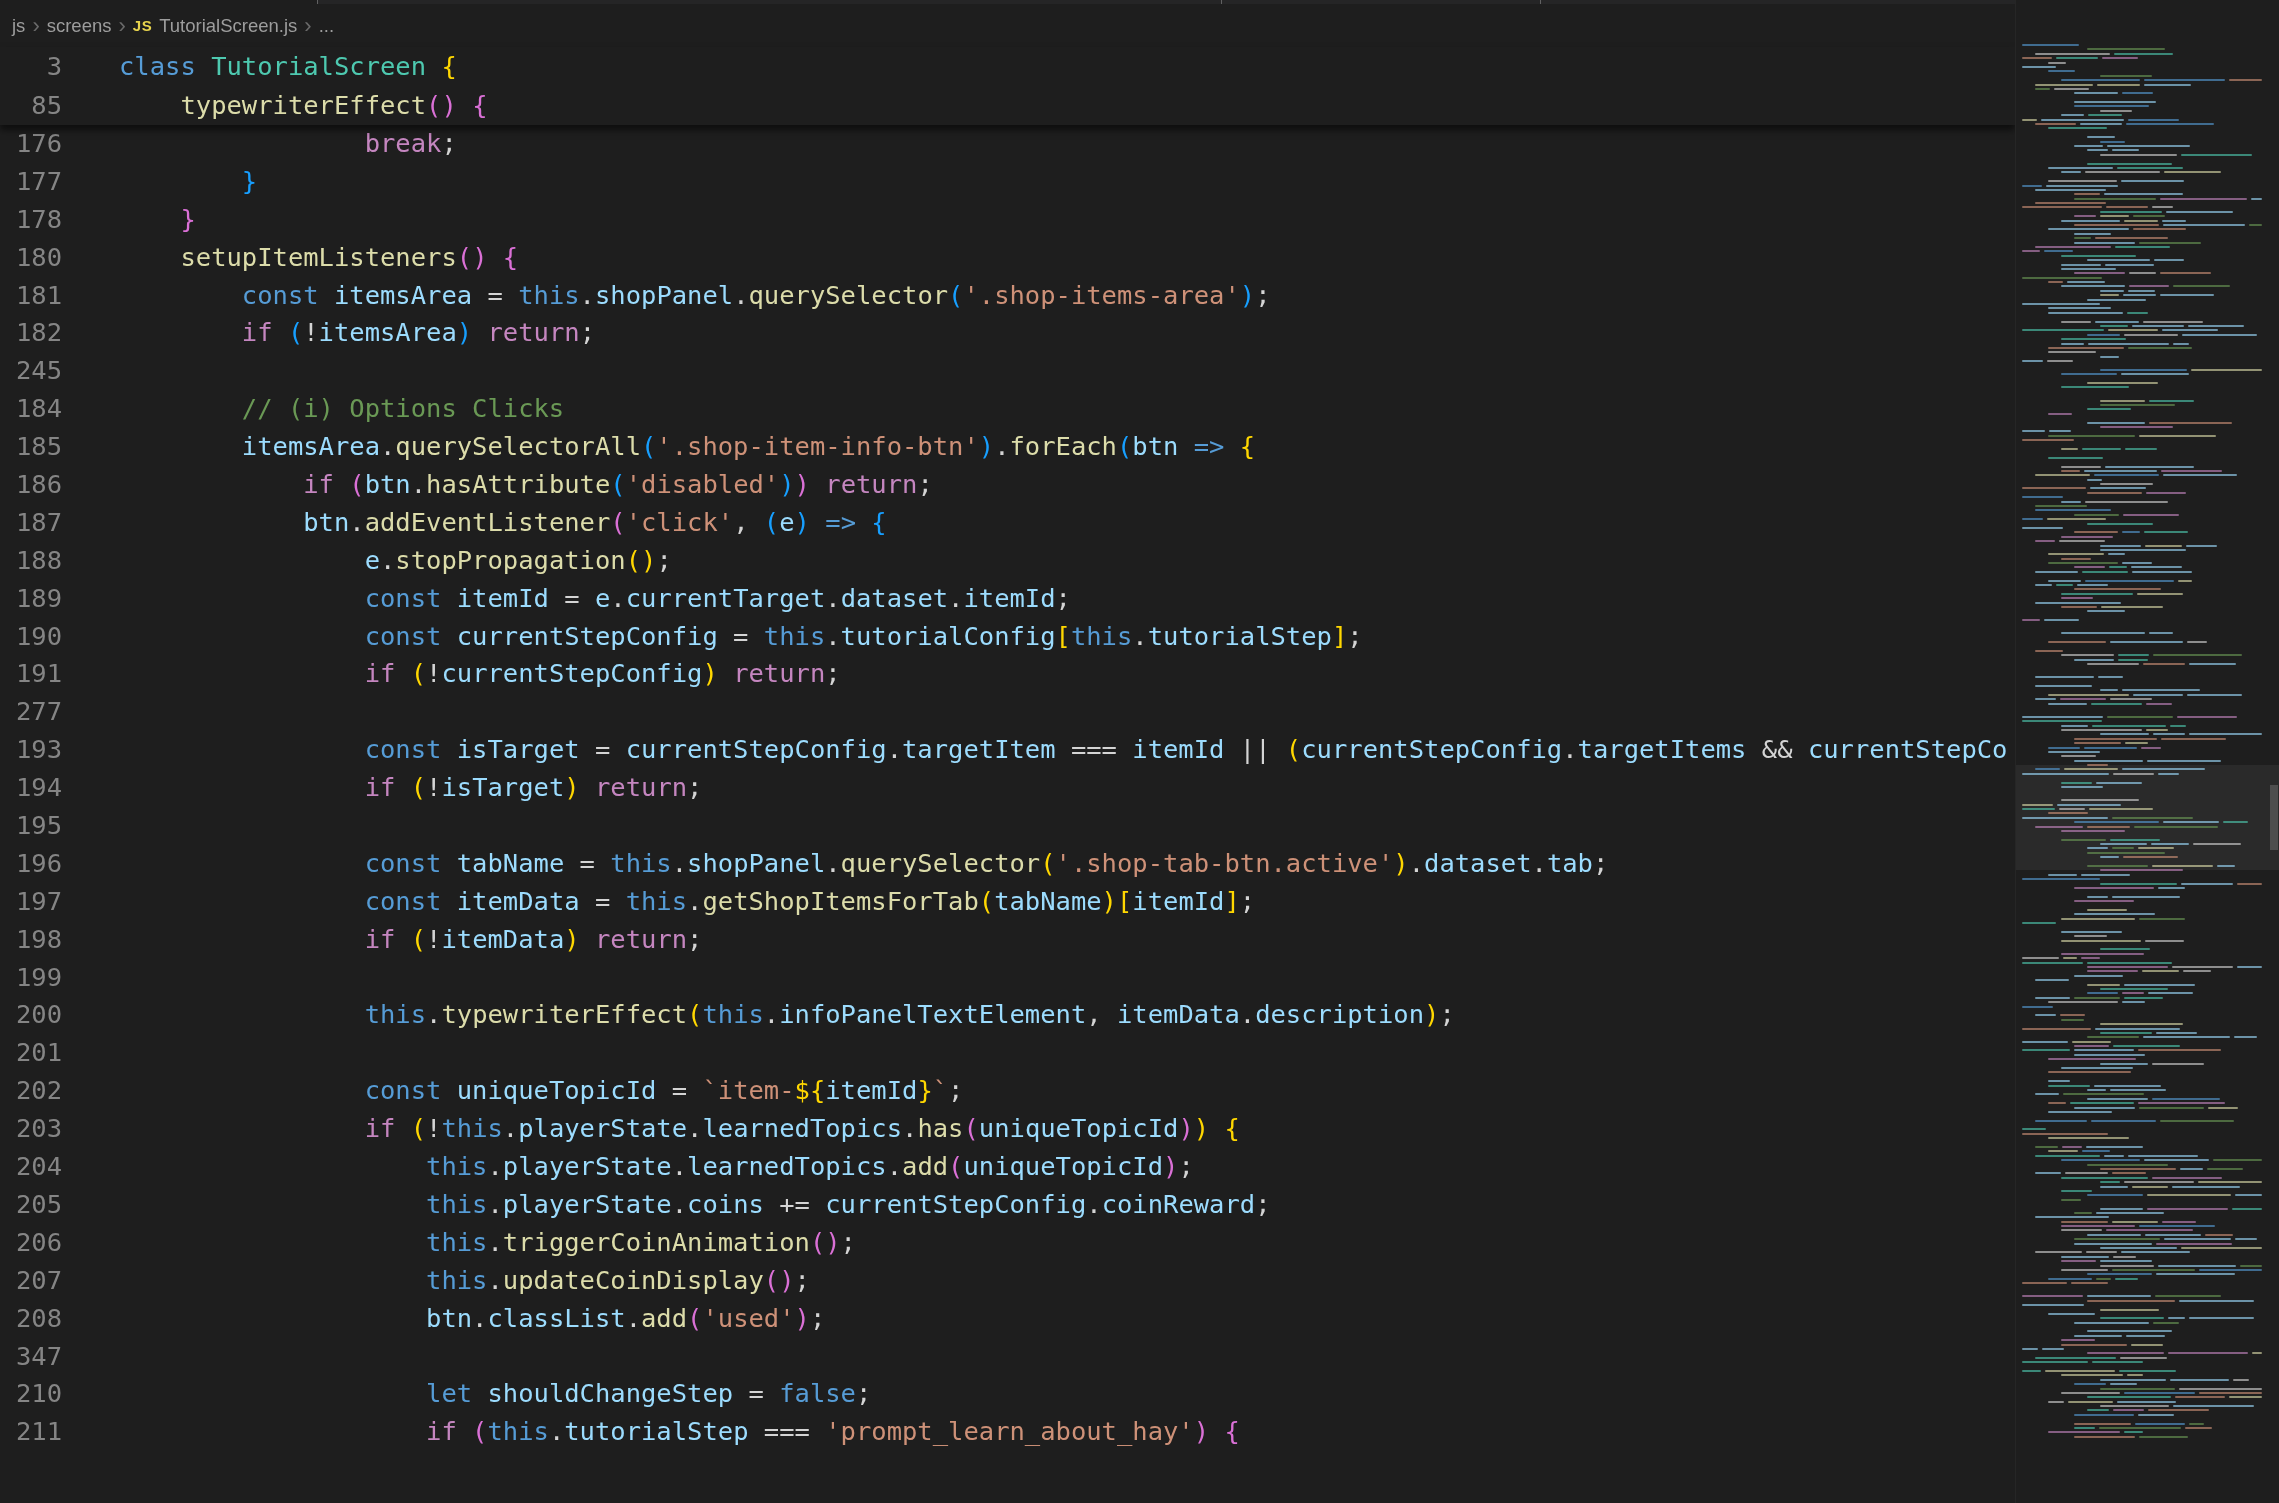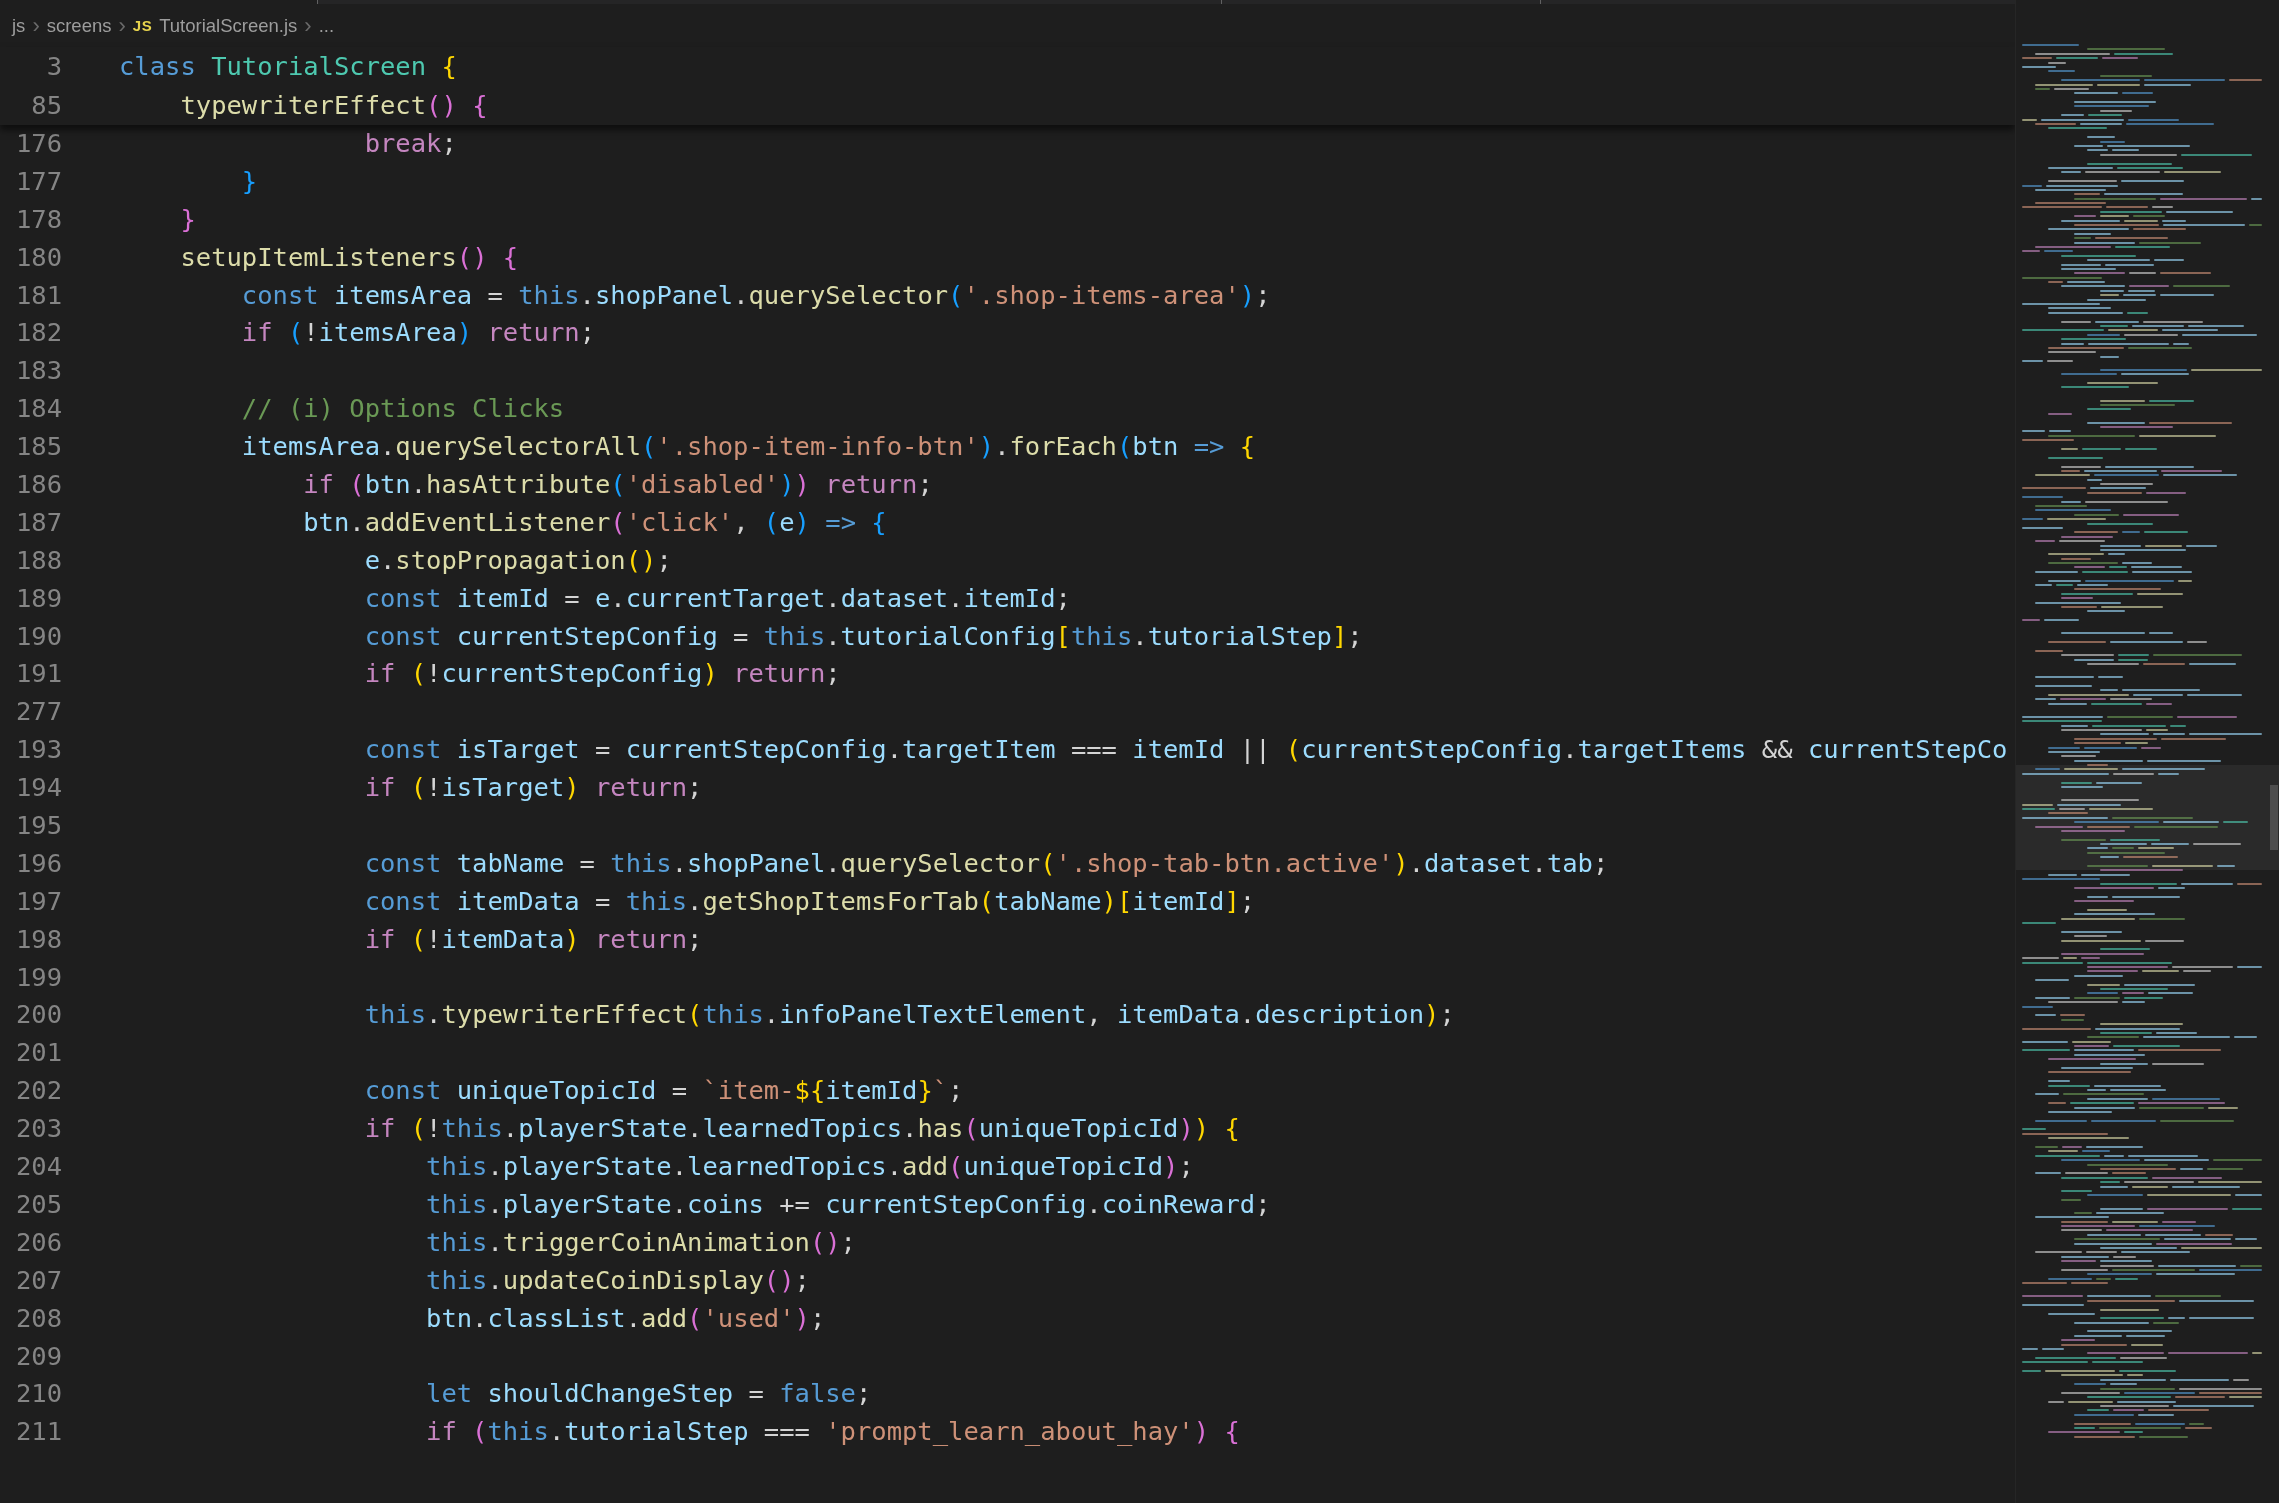--- a/index.html
+++ b/index.html
@@ -61,21 +61,21 @@
     </div>
 
   <div class="editor-pane">
     <div class="lines">
         <div class="row"><span class="ln">176</span><span class="code"><span style="color: rgb(212, 212, 212);">                </span><span style="color: rgb(197, 134, 192);">break</span><span style="color: rgb(212, 212, 212);">;</span></span></div>
         <div class="row"><span class="ln">177</span><span class="code"><span style="color: rgb(212, 212, 212);">        </span><span style="color: rgb(23, 159, 255);">}</span></span></div>
         <div class="row"><span class="ln">178</span><span class="code"><span style="color: rgb(212, 212, 212);">    </span><span style="color: rgb(218, 112, 214);">}</span></span></div>
         <div class="row"><span class="ln">180</span><span class="code"><span style="color: rgb(212, 212, 212);">    </span><span style="color: rgb(220, 220, 170);">setupItemListeners</span><span style="color: rgb(218, 112, 214);">(</span><span style="color: rgb(218, 112, 214);">)</span><span style="color: rgb(212, 212, 212);"> </span><span style="color: rgb(218, 112, 214);">{</span></span></div>
         <div class="row"><span class="ln">181</span><span class="code"><span style="color: rgb(212, 212, 212);">        </span><span style="color: rgb(86, 156, 214);">const </span><span style="color: rgb(156, 220, 254);">itemsArea</span><span style="color: rgb(212, 212, 212);"> = </span><span style="color: rgb(86, 156, 214);">this</span><span style="color: rgb(212, 212, 212);">.</span><span style="color: rgb(156, 220, 254);">shopPanel</span><span style="color: rgb(212, 212, 212);">.</span><span style="color: rgb(220, 220, 170);">querySelector</span><span style="color: rgb(23, 159, 255);">(</span><span style="color: rgb(206, 145, 120);">'.shop-items-area'</span><span style="color: rgb(23, 159, 255);">)</span><span style="color: rgb(212, 212, 212);">;</span></span></div>
         <div class="row"><span class="ln">182</span><span class="code"><span style="color: rgb(212, 212, 212);">        </span><span style="color: rgb(197, 134, 192);">if </span><span style="color: rgb(23, 159, 255);">(</span><span style="color: rgb(212, 212, 212);">!</span><span style="color: rgb(156, 220, 254);">itemsArea</span><span style="color: rgb(23, 159, 255);">)</span><span style="color: rgb(212, 212, 212);"> </span><span style="color: rgb(197, 134, 192);">return</span><span style="color: rgb(212, 212, 212);">;</span></span></div>
-        <div class="row"><span class="ln">183</span><span class="code"></span></div>
+        <div class="row"><span class="ln">245</span><span class="code"></span></div>
         <div class="row"><span class="ln">184</span><span class="code"><span style="color: rgb(212, 212, 212);">        </span><span style="color: rgb(106, 153, 85);">// (i) Options Clicks</span></span></div>
         <div class="row"><span class="ln">185</span><span class="code"><span style="color: rgb(212, 212, 212);">        </span><span style="color: rgb(156, 220, 254);">itemsArea</span><span style="color: rgb(212, 212, 212);">.</span><span style="color: rgb(220, 220, 170);">querySelectorAll</span><span style="color: rgb(23, 159, 255);">(</span><span style="color: rgb(206, 145, 120);">'.shop-item-info-btn'</span><span style="color: rgb(23, 159, 255);">)</span><span style="color: rgb(212, 212, 212);">.</span><span style="color: rgb(220, 220, 170);">forEach</span><span style="color: rgb(23, 159, 255);">(</span><span style="color: rgb(156, 220, 254);">btn</span><span style="color: rgb(212, 212, 212);"> </span><span style="color: rgb(86, 156, 214);">=&gt;</span><span style="color: rgb(212, 212, 212);"> </span><span style="color: rgb(255, 215, 0);">{</span></span></div>
         <div class="row"><span class="ln">186</span><span class="code"><span style="color: rgb(212, 212, 212);">            </span><span style="color: rgb(197, 134, 192);">if </span><span style="color: rgb(218, 112, 214);">(</span><span style="color: rgb(156, 220, 254);">btn</span><span style="color: rgb(212, 212, 212);">.</span><span style="color: rgb(220, 220, 170);">hasAttribute</span><span style="color: rgb(23, 159, 255);">(</span><span style="color: rgb(206, 145, 120);">'disabled'</span><span style="color: rgb(23, 159, 255);">)</span><span style="color: rgb(218, 112, 214);">)</span><span style="color: rgb(212, 212, 212);"> </span><span style="color: rgb(197, 134, 192);">return</span><span style="color: rgb(212, 212, 212);">;</span></span></div>
         <div class="row"><span class="ln">187</span><span class="code"><span style="color: rgb(212, 212, 212);">            </span><span style="color: rgb(156, 220, 254);">btn</span><span style="color: rgb(212, 212, 212);">.</span><span style="color: rgb(220, 220, 170);">addEventListener</span><span style="color: rgb(218, 112, 214);">(</span><span style="color: rgb(206, 145, 120);">'click'</span><span style="color: rgb(212, 212, 212);">, </span><span style="color: rgb(23, 159, 255);">(</span><span style="color: rgb(156, 220, 254);">e</span><span style="color: rgb(23, 159, 255);">)</span><span style="color: rgb(212, 212, 212);"> </span><span style="color: rgb(86, 156, 214);">=&gt;</span><span style="color: rgb(212, 212, 212);"> </span><span style="color: rgb(23, 159, 255);">{</span></span></div>
         <div class="row"><span class="ln">188</span><span class="code"><span style="color: rgb(212, 212, 212);">                </span><span style="color: rgb(156, 220, 254);">e</span><span style="color: rgb(212, 212, 212);">.</span><span style="color: rgb(220, 220, 170);">stopPropagation</span><span style="color: rgb(255, 215, 0);">(</span><span style="color: rgb(255, 215, 0);">)</span><span style="color: rgb(212, 212, 212);">;</span></span></div>
         <div class="row"><span class="ln">189</span><span class="code"><span style="color: rgb(212, 212, 212);">                </span><span style="color: rgb(86, 156, 214);">const </span><span style="color: rgb(156, 220, 254);">itemId</span><span style="color: rgb(212, 212, 212);"> = </span><span style="color: rgb(156, 220, 254);">e</span><span style="color: rgb(212, 212, 212);">.</span><span style="color: rgb(156, 220, 254);">currentTarget</span><span style="color: rgb(212, 212, 212);">.</span><span style="color: rgb(156, 220, 254);">dataset</span><span style="color: rgb(212, 212, 212);">.</span><span style="color: rgb(156, 220, 254);">itemId</span><span style="color: rgb(212, 212, 212);">;</span></span></div>
         <div class="row"><span class="ln">190</span><span class="code"><span style="color: rgb(212, 212, 212);">                </span><span style="color: rgb(86, 156, 214);">const </span><span style="color: rgb(156, 220, 254);">currentStepConfig</span><span style="color: rgb(212, 212, 212);"> = </span><span style="color: rgb(86, 156, 214);">this</span><span style="color: rgb(212, 212, 212);">.</span><span style="color: rgb(156, 220, 254);">tutorialConfig</span><span style="color: rgb(255, 215, 0);">[</span><span style="color: rgb(86, 156, 214);">this</span><span style="color: rgb(212, 212, 212);">.</span><span style="color: rgb(156, 220, 254);">tutorialStep</span><span style="color: rgb(255, 215, 0);">]</span><span style="color: rgb(212, 212, 212);">;</span></span></div>
         <div class="row"><span class="ln">191</span><span class="code"><span style="color: rgb(212, 212, 212);">                </span><span style="color: rgb(197, 134, 192);">if </span><span style="color: rgb(255, 215, 0);">(</span><span style="color: rgb(212, 212, 212);">!</span><span style="color: rgb(156, 220, 254);">currentStepConfig</span><span style="color: rgb(255, 215, 0);">)</span><span style="color: rgb(212, 212, 212);"> </span><span style="color: rgb(197, 134, 192);">return</span><span style="color: rgb(212, 212, 212);">;</span></span></div>
         <div class="row"><span class="ln">277</span><span class="code"></span></div>
         <div class="row"><span class="ln">193</span><span class="code"><span style="color: rgb(212, 212, 212);">                </span><span style="color: rgb(86, 156, 214);">const </span><span style="color: rgb(156, 220, 254);">isTarget</span><span style="color: rgb(212, 212, 212);"> = </span><span style="color: rgb(156, 220, 254);">currentStepConfig</span><span style="color: rgb(212, 212, 212);">.</span><span style="color: rgb(156, 220, 254);">targetItem</span><span style="color: rgb(212, 212, 212);"> === </span><span style="color: rgb(156, 220, 254);">itemId</span><span style="color: rgb(212, 212, 212);"> || </span><span style="color: rgb(255, 215, 0);">(</span><span style="color: rgb(156, 220, 254);">currentStepConfig</span><span style="color: rgb(212, 212, 212);">.</span><span style="color: rgb(156, 220, 254);">targetItems</span><span style="color: rgb(212, 212, 212);"> &amp;&amp; </span><span style="color: rgb(156, 220, 254);">currentStepCo</span></span></div>
@@ -87,21 +87,21 @@
         <div class="row"><span class="ln">199</span><span class="code"></span></div>
         <div class="row"><span class="ln">200</span><span class="code"><span style="color: rgb(212, 212, 212);">                </span><span style="color: rgb(86, 156, 214);">this</span><span style="color: rgb(212, 212, 212);">.</span><span style="color: rgb(220, 220, 170);">typewriterEffect</span><span style="color: rgb(255, 215, 0);">(</span><span style="color: rgb(86, 156, 214);">this</span><span style="color: rgb(212, 212, 212);">.</span><span style="color: rgb(156, 220, 254);">infoPanelTextElement</span><span style="color: rgb(212, 212, 212);">, </span><span style="color: rgb(156, 220, 254);">itemData</span><span style="color: rgb(212, 212, 212);">.</span><span style="color: rgb(156, 220, 254);">description</span><span style="color: rgb(255, 215, 0);">)</span><span style="color: rgb(212, 212, 212);">;</span></span></div>
         <div class="row"><span class="ln">201</span><span class="code"></span></div>
         <div class="row"><span class="ln">202</span><span class="code"><span style="color: rgb(212, 212, 212);">                </span><span style="color: rgb(86, 156, 214);">const </span><span style="color: rgb(156, 220, 254);">uniqueTopicId</span><span style="color: rgb(212, 212, 212);"> = </span><span style="color: rgb(206, 145, 120);">`item-</span><span style="color: rgb(255, 215, 0);">${</span><span style="color: rgb(156, 220, 254);">itemId</span><span style="color: rgb(255, 215, 0);">}</span><span style="color: rgb(206, 145, 120);">`</span><span style="color: rgb(212, 212, 212);">;</span></span></div>
         <div class="row"><span class="ln">203</span><span class="code"><span style="color: rgb(212, 212, 212);">                </span><span style="color: rgb(197, 134, 192);">if </span><span style="color: rgb(255, 215, 0);">(</span><span style="color: rgb(212, 212, 212);">!</span><span style="color: rgb(86, 156, 214);">this</span><span style="color: rgb(212, 212, 212);">.</span><span style="color: rgb(156, 220, 254);">playerState</span><span style="color: rgb(212, 212, 212);">.</span><span style="color: rgb(156, 220, 254);">learnedTopics</span><span style="color: rgb(212, 212, 212);">.</span><span style="color: rgb(220, 220, 170);">has</span><span style="color: rgb(218, 112, 214);">(</span><span style="color: rgb(156, 220, 254);">uniqueTopicId</span><span style="color: rgb(218, 112, 214);">)</span><span style="color: rgb(255, 215, 0);">)</span><span style="color: rgb(212, 212, 212);"> </span><span style="color: rgb(255, 215, 0);">{</span></span></div>
         <div class="row"><span class="ln">204</span><span class="code"><span style="color: rgb(212, 212, 212);">                    </span><span style="color: rgb(86, 156, 214);">this</span><span style="color: rgb(212, 212, 212);">.</span><span style="color: rgb(156, 220, 254);">playerState</span><span style="color: rgb(212, 212, 212);">.</span><span style="color: rgb(156, 220, 254);">learnedTopics</span><span style="color: rgb(212, 212, 212);">.</span><span style="color: rgb(220, 220, 170);">add</span><span style="color: rgb(218, 112, 214);">(</span><span style="color: rgb(156, 220, 254);">uniqueTopicId</span><span style="color: rgb(218, 112, 214);">)</span><span style="color: rgb(212, 212, 212);">;</span></span></div>
         <div class="row"><span class="ln">205</span><span class="code"><span style="color: rgb(212, 212, 212);">                    </span><span style="color: rgb(86, 156, 214);">this</span><span style="color: rgb(212, 212, 212);">.</span><span style="color: rgb(156, 220, 254);">playerState</span><span style="color: rgb(212, 212, 212);">.</span><span style="color: rgb(156, 220, 254);">coins</span><span style="color: rgb(212, 212, 212);"> += </span><span style="color: rgb(156, 220, 254);">currentStepConfig</span><span style="color: rgb(212, 212, 212);">.</span><span style="color: rgb(156, 220, 254);">coinReward</span><span style="color: rgb(212, 212, 212);">;</span></span></div>
         <div class="row"><span class="ln">206</span><span class="code"><span style="color: rgb(212, 212, 212);">                    </span><span style="color: rgb(86, 156, 214);">this</span><span style="color: rgb(212, 212, 212);">.</span><span style="color: rgb(220, 220, 170);">triggerCoinAnimation</span><span style="color: rgb(218, 112, 214);">(</span><span style="color: rgb(218, 112, 214);">)</span><span style="color: rgb(212, 212, 212);">;</span></span></div>
         <div class="row"><span class="ln">207</span><span class="code"><span style="color: rgb(212, 212, 212);">                    </span><span style="color: rgb(86, 156, 214);">this</span><span style="color: rgb(212, 212, 212);">.</span><span style="color: rgb(220, 220, 170);">updateCoinDisplay</span><span style="color: rgb(218, 112, 214);">(</span><span style="color: rgb(218, 112, 214);">)</span><span style="color: rgb(212, 212, 212);">;</span></span></div>
         <div class="row"><span class="ln">208</span><span class="code"><span style="color: rgb(212, 212, 212);">                    </span><span style="color: rgb(156, 220, 254);">btn</span><span style="color: rgb(212, 212, 212);">.</span><span style="color: rgb(156, 220, 254);">classList</span><span style="color: rgb(212, 212, 212);">.</span><span style="color: rgb(220, 220, 170);">add</span><span style="color: rgb(218, 112, 214);">(</span><span style="color: rgb(206, 145, 120);">'used'</span><span style="color: rgb(218, 112, 214);">)</span><span style="color: rgb(212, 212, 212);">;</span></span></div>
-        <div class="row"><span class="ln">209</span><span class="code"></span></div>
+        <div class="row"><span class="ln">347</span><span class="code"></span></div>
         <div class="row"><span class="ln">210</span><span class="code"><span style="color: rgb(212, 212, 212);">                    </span><span style="color: rgb(86, 156, 214);">let </span><span style="color: rgb(156, 220, 254);">shouldChangeStep</span><span style="color: rgb(212, 212, 212);"> = </span><span style="color: rgb(86, 156, 214);">false</span><span style="color: rgb(212, 212, 212);">;</span></span></div>
         <div class="row"><span class="ln">211</span><span class="code"><span style="color: rgb(212, 212, 212);">                    </span><span style="color: rgb(197, 134, 192);">if </span><span style="color: rgb(218, 112, 214);">(</span><span style="color: rgb(86, 156, 214);">this</span><span style="color: rgb(212, 212, 212);">.</span><span style="color: rgb(156, 220, 254);">tutorialStep</span><span style="color: rgb(212, 212, 212);"> === </span><span style="color: rgb(206, 145, 120);">'prompt_learn_about_hay'</span><span style="color: rgb(218, 112, 214);">)</span><span style="color: rgb(212, 212, 212);"> </span><span style="color: rgb(218, 112, 214);">{</span></span></div>
       </div>
     <div class="sticky">
         <div class="row"><span class="ln">3</span><span class="code"><span style="color: rgb(86, 156, 214);">class </span><span style="color: rgb(78, 201, 176);">TutorialScreen</span><span style="color: rgb(212, 212, 212);"> </span><span style="color: rgb(255, 215, 0);">{</span></span></div>
         <div class="row"><span class="ln">85</span><span class="code"><span style="color: rgb(212, 212, 212);">    </span><span style="color: rgb(220, 220, 170);">typewriterEffect</span><span style="color: rgb(218, 112, 214);">(</span><span style="color: rgb(218, 112, 214);">)</span><span style="color: rgb(212, 212, 212);"> </span><span style="color: rgb(218, 112, 214);">{</span></span></div>
       </div>
   </div>
 
   <div class="minimap">

